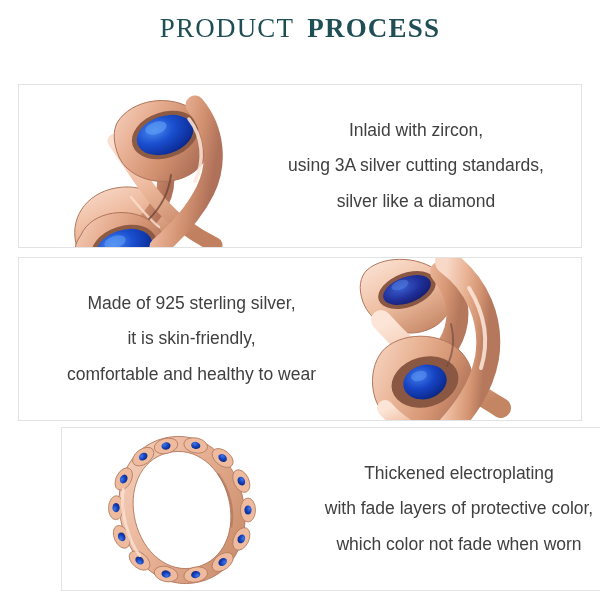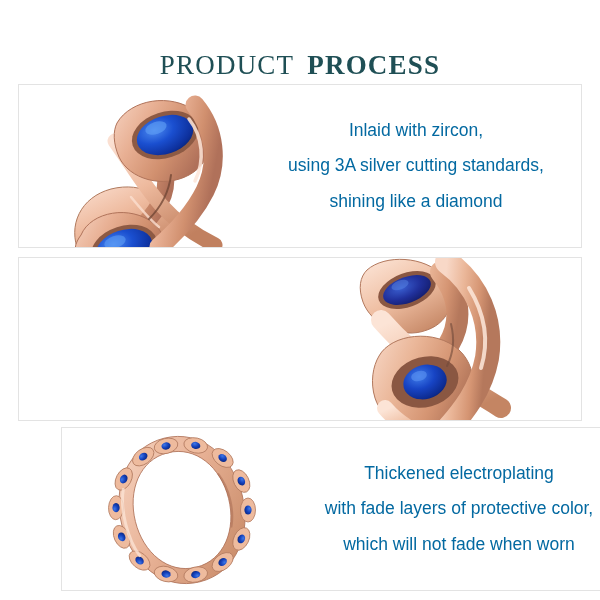--- a/index.html
+++ b/index.html
@@ -16,21 +16,20 @@
   }
 
   
   .title-bar {
     position: absolute;
     left: 0;
     top: 13px;
     width: 600px;
     text-align: center;
     white-space: nowrap;
-    margin-top: 37px;
   }
   .title-word {
     font-family: "Liberation Serif", serif;
     font-size: 27px;
     letter-spacing: 1.2px;
     color: #1f4f55;
     vertical-align: baseline;
   }
   .title-word.regular { font-weight: 400; }
   .title-word.bold { font-weight: 700; margin-left: 13px; }
@@ -80,21 +79,21 @@
     text-align: center;
   }
   #text-zone-1 { right: 0px; width: 330px; }
   #text-zone-2 { left: 0px;  width: 345px; }
   #text-zone-3 { right: 0px; width: 330px; }
 
   .text-line {
     font-family: "Liberation Sans", sans-serif;
     font-size: 17.5px;
     line-height: 1.0;
-    color: #0369a1;
+    color: #404040;
     padding: 9px 0;
     white-space: nowrap;
   }
 </style>
 </head>
 <body>
 
 <div class="title-bar">
   <span class="title-word regular">PRODUCT</span><span class="title-word bold">PROCESS</span>
 </div>
@@ -146,29 +145,34 @@
         <path d="M 112 112 C 122 124, 130 134, 140 142" fill="none" stroke="#fbdfcf" stroke-width="2.5" stroke-linecap="round" opacity="0.8"></path>
 
         <path d="M 152 90 C 150 106, 142 122, 130 134" fill="none" stroke="#6d4433" stroke-width="2" stroke-linecap="round" opacity="0.75"></path>
         <path d="M 122 176 C 130 186, 140 194, 150 200" fill="none" stroke="#6d4433" stroke-width="1.8" stroke-linecap="round" opacity="0.6"></path>
       </svg>
     </div>
 
     <div class="text-zone" id="text-zone-1">
       <div class="text-line">Inlaid with zircon,</div>
       <div class="text-line">using 3A silver cutting standards,</div>
-      <div class="text-line">shining like a diamond</div>
+      <div class="text-line">silver like a diamond</div>
     </div>
 
   </div>
 </div>
 
 <div class="panel" id="panel-2">
   <div class="panel-inner">
 
+    <div class="text-zone" id="text-zone-2">
+      <div class="text-line">Made of 925 sterling silver,</div>
+      <div class="text-line">it is skin-friendly,</div>
+      <div class="text-line">comfortable and healthy to wear</div>
+    </div>
 
     <div class="img-zone" id="img-zone-2">
       <svg width="230" height="162" viewBox="0 0 230 162" xmlns="http://www.w3.org/2000/svg">
         <defs>
           <linearGradient id="rg2a" x1="0" y1="0" x2="1" y2="0.4">
             <stop offset="0%" stop-color="#f8d8c7"></stop>
             <stop offset="40%" stop-color="#eab698"></stop>
             <stop offset="75%" stop-color="#d59573"></stop>
             <stop offset="100%" stop-color="#b5785c"></stop>
           </linearGradient>
@@ -302,17 +306,17 @@
           <path d="M -52 -34 C -60 -16, -60 16, -52 34" fill="none" stroke="#fbe2d3" stroke-width="3" stroke-linecap="round" opacity="0.8"></path>
 
           <path d="M 44 -26 C 51 -10, 51 12, 44 28" fill="none" stroke="#a3684f" stroke-width="2" stroke-linecap="round" opacity="0.5"></path>
         </g>
       </svg>
     </div>
 
     <div class="text-zone" id="text-zone-3">
       <div class="text-line">Thickened electroplating</div>
       <div class="text-line">with fade layers of protective color,</div>
-      <div class="text-line">which will not fade when worn</div>
+      <div class="text-line">which color not fade when worn</div>
     </div>
 
   </div>
 </div>
 
 </body></html>

